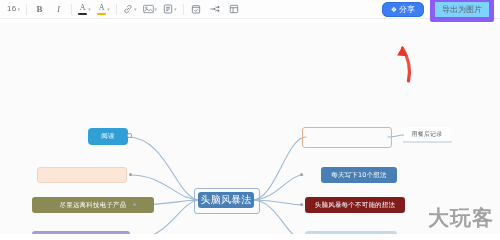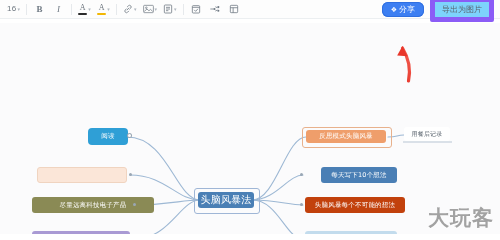--- a/index.html
+++ b/index.html
@@ -244,31 +244,28 @@
   <div class="node" style="left:32px;top:208px;width:98px;height:16px;background:#a99ad4;color:#ffffff;">
     
   </div>
 
   <div class="sel-ring" style="left:194px;top:165px;width:64px;height:24px;"></div>
   <div class="node node-root" style="left:198px;top:169px;width:56px;height:16px;background:#4a7fb5;color:#ffffff;">
     <span>头脑风暴法</span>
   </div>
 
   <div class="sel-ring" style="left:302px;top:104px;width:88px;height:19px;border-color:#e8b18c;"></div>
-  <div class="node" style="left:306px;top:107px;width:80px;height:13px;background:#ef9e6b;color:#ffffff;">
-    <span>反思模式头脑风暴</span>
-  </div>
 
   <div class="handle" style="left:300px;top:150px;"></div>
   <div class="node" style="left:321px;top:144px;width:76px;height:16px;background:#4a7fb5;color:#ffffff;">
     <span>每天写下10个想法</span>
   </div>
 
   <div class="handle" style="left:300px;top:180px;"></div>
-  <div class="node" style="left:305px;top:174px;width:100px;height:16px;background:#c2410c;color:#ffffff;">
+  <div class="node" style="left:305px;top:174px;width:100px;height:16px;background:#7f1d1d;color:#ffffff;">
     <span>头脑风暴每个不可能的想法</span>
   </div>
 
   <div class="node" style="left:305px;top:208px;width:92px;height:16px;background:#c3dced;color:#5b7f95;">
     
   </div>
 
   <div class="node" style="left:404px;top:104px;width:46px;height:14px;background:#ffffff;color:#5a646e;font-size:6px;">
     <span>用餐后记录</span>
   </div>

